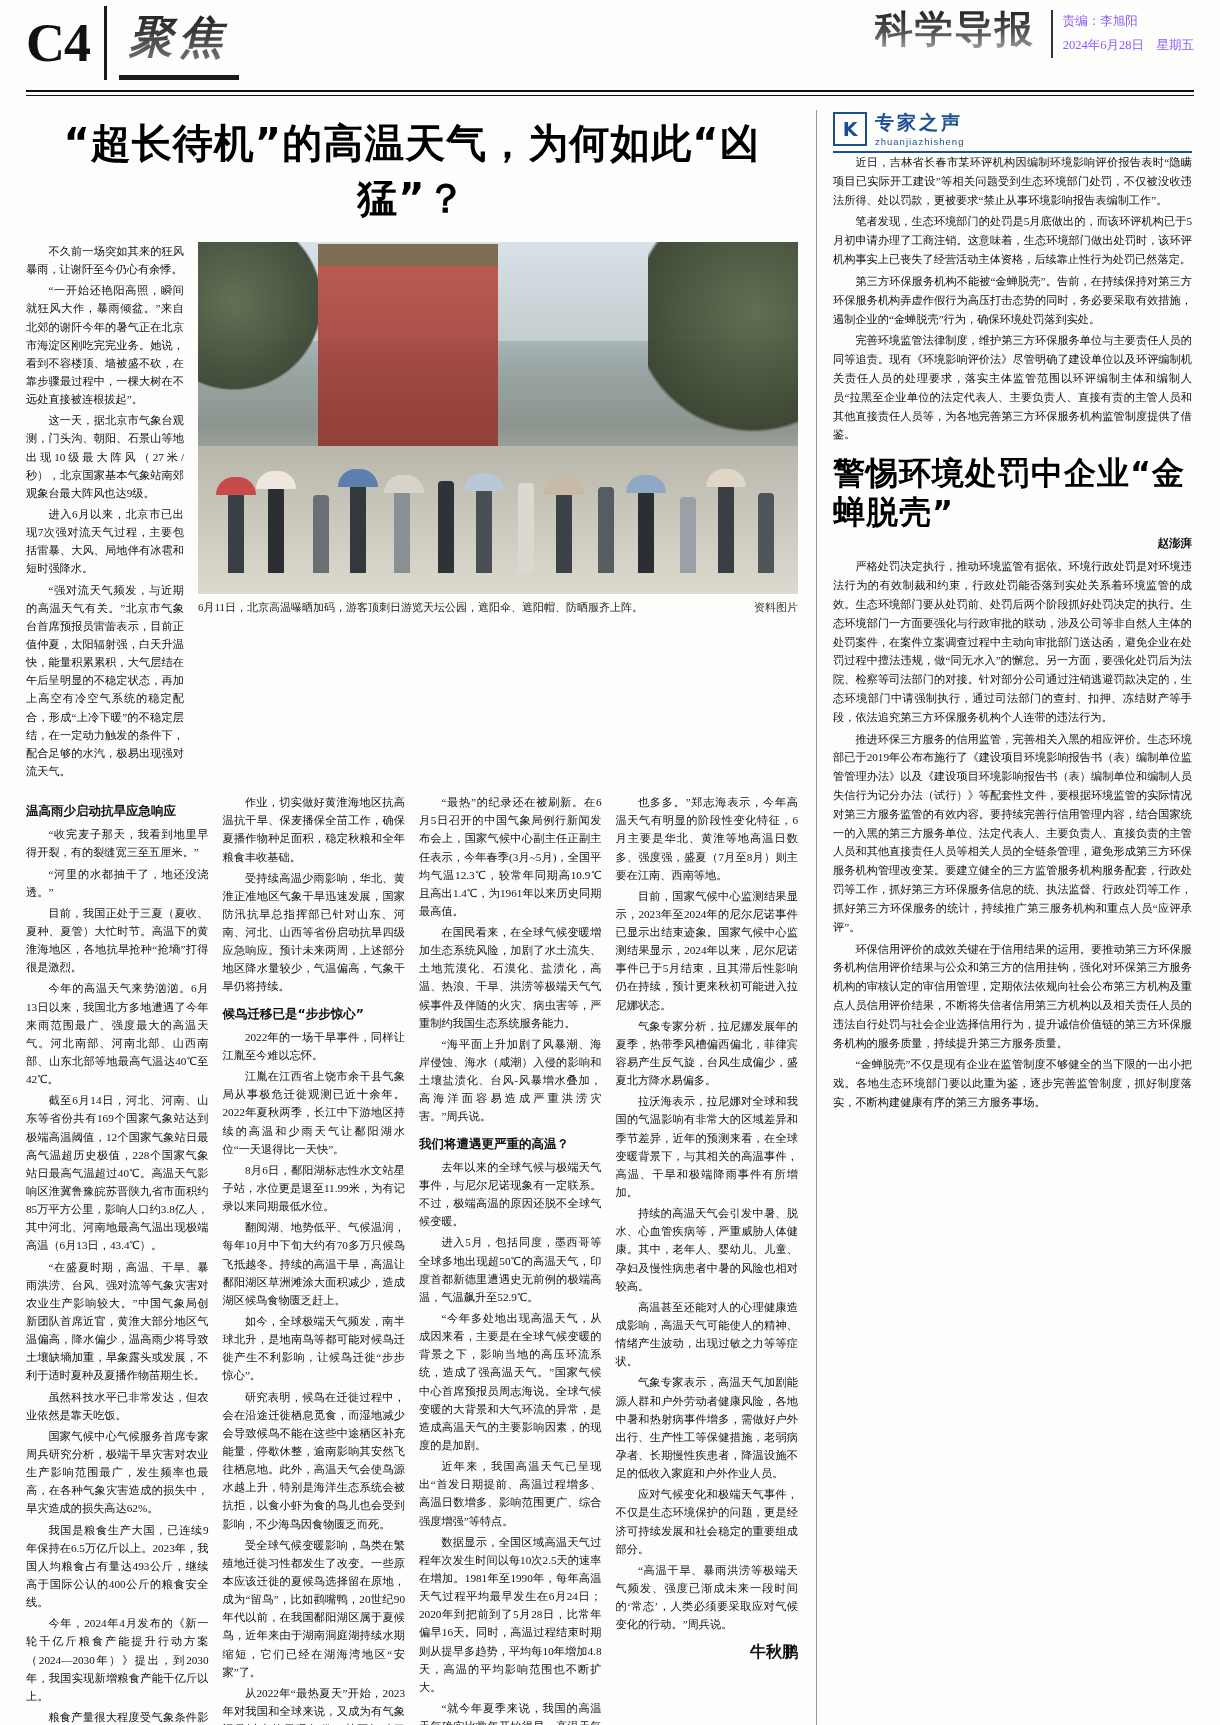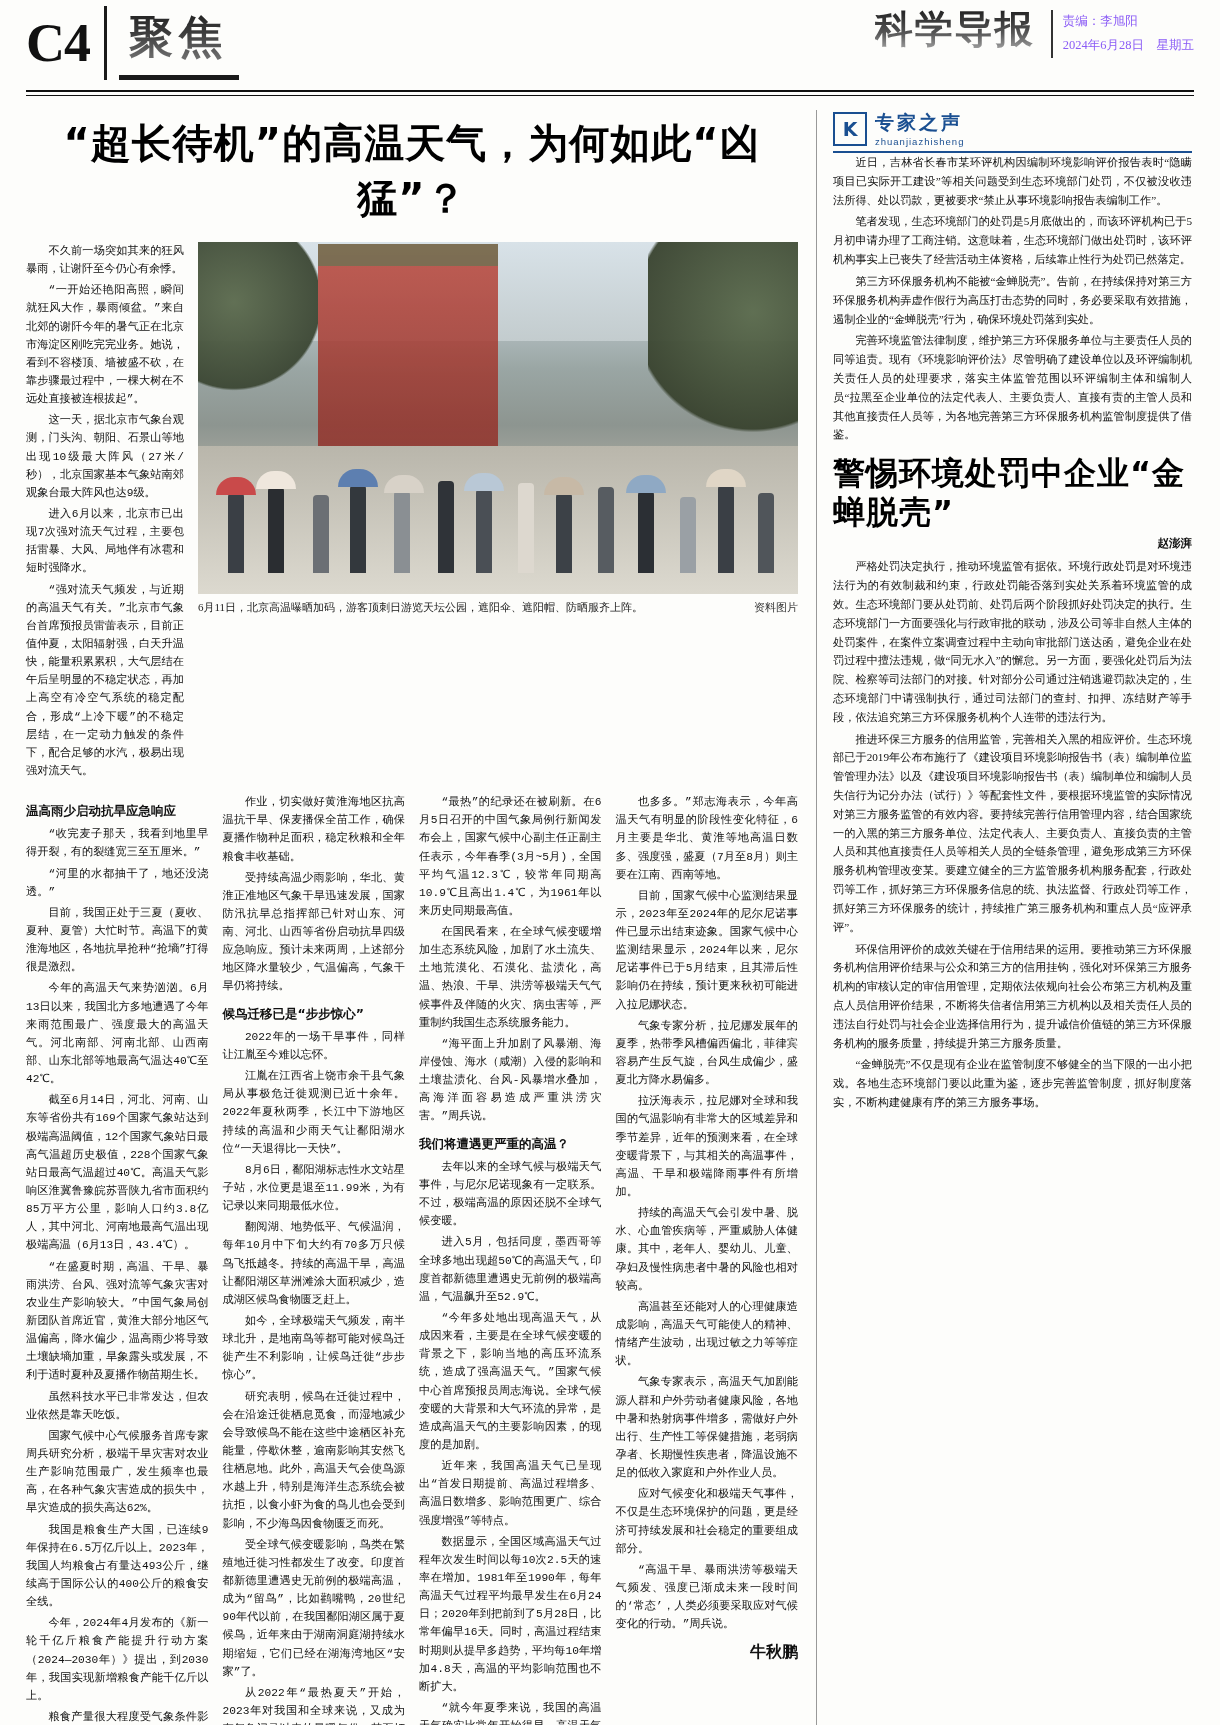--- a/index.html
+++ b/index.html
@@ -23,21 +23,21 @@
     font-size:44px;color:#0b0b0b;
     padding:2px 10px 6px 10px;
     position:relative;
   }
   .section-logo .ink{
     background:linear-gradient(180deg,#1b1b1b 0%,#3b3b3b 40%,#7d7d7d 100%);
     -webkit-background-clip:text;background-clip:text;color:transparent;
     letter-spacing:6px;
   }
   .logo-underline{height:5px;background:#1a1a1a;margin-top:2px;}
-  .logo-wrap{border-left:3px solid #1a1a1a;padding-left:12px;}
+  .logo-wrap{border-left:3px solid #1a1a1a;padding-left:12px;font-style:italic;}
   .mast-right{display:flex;align-items:flex-start;gap:16px;padding-top:4px;}
   .paper-name{
     font-family:"DejaVu Sans",sans-serif;font-weight:bold;font-size:38px;
     letter-spacing:2px;
     background:linear-gradient(180deg,#222 0%,#555 60%,#999 100%);
     -webkit-background-clip:text;background-clip:text;color:transparent;
     line-height:1;
   }
   .mast-meta{font-size:12.5px;line-height:1.9;color:#8b5cf6;border-left:2px solid #333;padding-left:10px;}
   .mast-meta .row{white-space:nowrap;}
@@ -49,21 +49,21 @@
   .right-col{width:376px;border-left:1px solid #999;padding-left:16px;box-sizing:border-box;}
 
   .headline{
     font-family:"DejaVu Sans",sans-serif;
     font-weight:bold;font-size:40px;letter-spacing:1px;text-align:center;
     margin:6px 0 16px 0;color:#000;
   }
 
   .article-top{display:flex;gap:14px;}
   .col-text{font-size:11.2px;line-height:1.62;text-align:justify;}
-  .col-text p{margin:0 0 3px 0;text-indent:2em;font-family:Liberation Mono, monospace;}
+  .col-text p{margin:0 0 3px 0;text-indent:2em;}
   .col-1{width:172px;}
   .photo-block{width:600px;}
   .photo{
     width:600px;height:352px;
     background:
       linear-gradient(180deg,#cfd8dd 0%,#bcc7cc 18%,#9aa6a4 36%,#8d9590 52%,#b2b0a6 70%,#cfcdc2 100%);
     position:relative;overflow:hidden;border:0;
   }
   .photo .sky{position:absolute;left:0;top:0;width:100%;height:28%;
     background:linear-gradient(180deg,#d8e2e8,#c3ccce);}
@@ -206,21 +206,21 @@
         <div class="c col-text">
           <p>作业，切实做好黄淮海地区抗高温抗干旱、保麦播保全苗工作，确保夏播作物种足面积，稳定秋粮和全年粮食丰收基础。</p>
           <p>受持续高温少雨影响，华北、黄淮正准地区气象干旱迅速发展，国家防汛抗旱总指挥部已针对山东、河南、河北、山西等省份启动抗旱四级应急响应。预计未来两周，上述部分地区降水量较少，气温偏高，气象干旱仍将持续。</p>
           <div class="sub-head">候鸟迁移已是“步步惊心”</div>
           <p>2022年的一场干旱事件，同样让江胤至今难以忘怀。</p>
           <p>江胤在江西省上饶市余干县气象局从事极危迁徙观测已近十余年。2022年夏秋两季，长江中下游地区持续的高温和少雨天气让鄱阳湖水位“一天退得比一天快”。</p>
           <p>8月6日，鄱阳湖标志性水文站星子站，水位更是退至11.99米，为有记录以来同期最低水位。</p>
           <p>翻阅湖、地势低平、气候温润，每年10月中下旬大约有70多万只候鸟飞抵越冬。持续的高温干旱，高温让鄱阳湖区草洲滩涂大面积减少，造成湖区候鸟食物匮乏赶上。</p>
           <p>如今，全球极端天气频发，南半球北升，是地南鸟等都可能对候鸟迁徙产生不利影响，让候鸟迁徙“步步惊心”。</p>
           <p>研究表明，候鸟在迁徙过程中，会在沿途迁徙栖息觅食，而湿地减少会导致候鸟不能在这些中途栖区补充能量，停歇休整，逾南影响其安然飞往栖息地。此外，高温天气会使鸟源水越上升，特别是海洋生态系统会被抗拒，以食小虾为食的鸟儿也会受到影响，不少海鸟因食物匮乏而死。</p>
-          <p>受全球气候变暖影响，鸟类在繁殖地迁徙习性都发生了改变。印度首都新德里遭遇史无前例的极端高温，成为“留鸟”，比如鹳嘴鸭，20世纪90年代以前，在我国鄱阳湖区属于夏候鸟，近年来由于湖南洞庭湖持续水期缩短，它们已经在湖海湾地区“安家”了。</p>
+          <p>受全球气候变暖影响，鸟类在繁殖地迁徙习性都发生了改变。一些原本应该迁徙的夏候鸟选择留在原地，成为“留鸟”，比如鹳嘴鸭，20世纪90年代以前，在我国鄱阳湖区属于夏候鸟，近年来由于湖南洞庭湖持续水期缩短，它们已经在湖海湾地区“安家”了。</p>
           <p>从2022年“最热夏天”开始，2023年对我国和全球来说，又成为有气象记录以来的最暖年份，甚至打破了2016年的最暖记录。</p>
         </div>
 
         <div class="c col-text">
           <p>“最热”的纪录还在被刷新。在6月5日召开的中国气象局例行新闻发布会上，国家气候中心副主任正副主任表示，今年春季(3月~5月)，全国平均气温12.3℃，较常年同期高10.9℃且高出1.4℃，为1961年以来历史同期最高值。</p>
           <p>在国民看来，在全球气候变暖增加生态系统风险，加剧了水土流失、土地荒漠化、石漠化、盐渍化，高温、热浪、干旱、洪涝等极端天气气候事件及伴随的火灾、病虫害等，严重制约我国生态系统服务能力。</p>
           <p>“海平面上升加剧了风暴潮、海岸侵蚀、海水（咸潮）入侵的影响和土壤盐渍化、台风-风暴增水叠加，高海洋面容易造成严重洪涝灾害。”周兵说。</p>
           <div class="sub-head">我们将遭遇更严重的高温？</div>
           <p>去年以来的全球气候与极端天气事件，与尼尔尼诺现象有一定联系。不过，极端高温的原因还脱不全球气候变暖。</p>
           <p>进入5月，包括同度，墨西哥等全球多地出现超50℃的高温天气，印度首都新德里遭遇史无前例的极端高温，气温飙升至52.9℃。</p>

